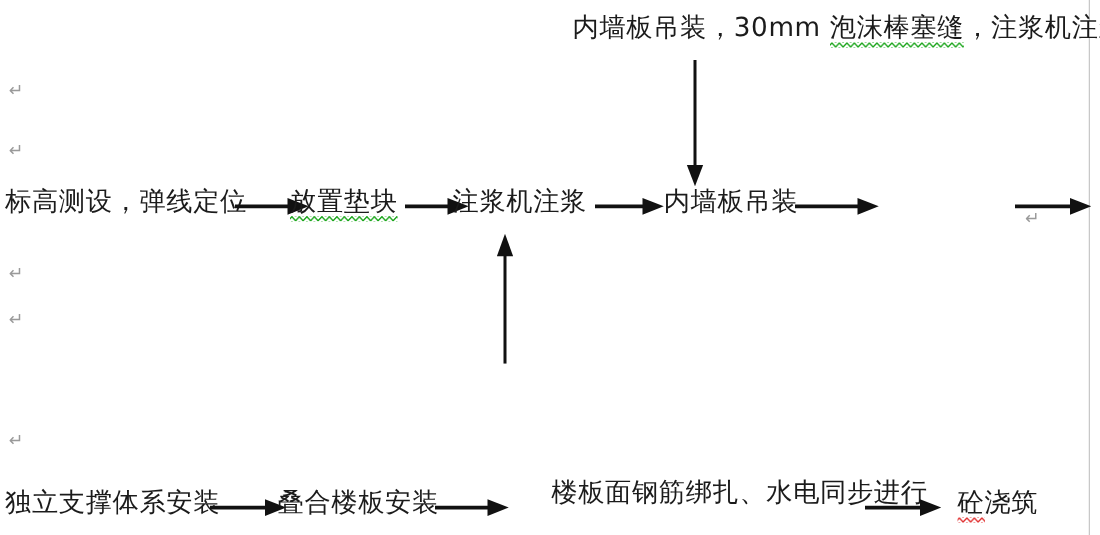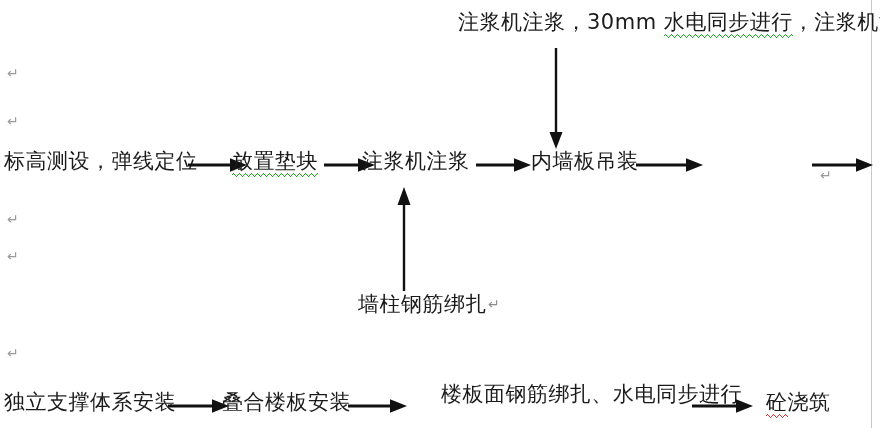--- a/index.html
+++ b/index.html
@@ -102,21 +102,21 @@
 
   <div class="page-edge"></div>
 
   <div class="pmark" style="left:7px; top:66px;">↵</div>
   <div class="pmark" style="left:7px; top:114px;">↵</div>
   <div class="pmark" style="left:7px; top:212px;">↵</div>
   <div class="pmark" style="left:7px; top:249px;">↵</div>
   <div class="pmark" style="left:7px; top:346px;">↵</div>
 
   <div class="node" style="left:458px; top:12px;">
-    <span>注浆机注浆，30mm </span><span class="sq sq-green">水电同步进行</span><span>，注浆机注浆</span>
+    <span>内墙板吊装，30mm </span><span class="sq sq-green">泡沫棒塞缝</span><span>，注浆机注浆</span>
   </div>
 
   <div class="arrow-v" style="left:548px; top:48px; height:102px;">
     <svg width="16" height="102" viewBox="0 0 16 102" xmlns="http://www.w3.org/2000/svg">
       <line x1="8" y1="0" x2="8" y2="87" stroke="#111111" stroke-width="2.4"></line>
       <polygon points="8,101 1.5,84 14.5,84" fill="#111111"></polygon>
     </svg>
   </div>
 
   <div class="node" style="left:4px; top:151px;">
@@ -173,23 +173,20 @@
     </svg>
   </div>
 
   <div class="arrow-v" style="left:396px; top:186px; height:105px;">
     <svg width="16" height="105" viewBox="0 0 16 105" xmlns="http://www.w3.org/2000/svg">
       <line x1="8" y1="105" x2="8" y2="16" stroke="#111111" stroke-width="2.4"></line>
       <polygon points="8,1 1.5,19 14.5,19" fill="#111111"></polygon>
     </svg>
   </div>
 
-  <div class="node" style="left:358px; top:294px;">
-    <span>墙柱钢筋绑扎</span><span class="pmark inline-mark">↵</span>
-  </div>
 
   <div class="node" style="left:4px; top:392px;">
     <span>独立支撑体系安装</span>
   </div>
 
   <div class="arrow-h" style="left:168px; top:398px; width:62px;">
     <svg width="62" height="16" viewBox="0 0 62 16" xmlns="http://www.w3.org/2000/svg">
       <line x1="0" y1="8" x2="49" y2="8" stroke="#111111" stroke-width="3"></line>
       <polygon points="61,8 44,1.3 44,14.7" fill="#111111"></polygon>
     </svg>

